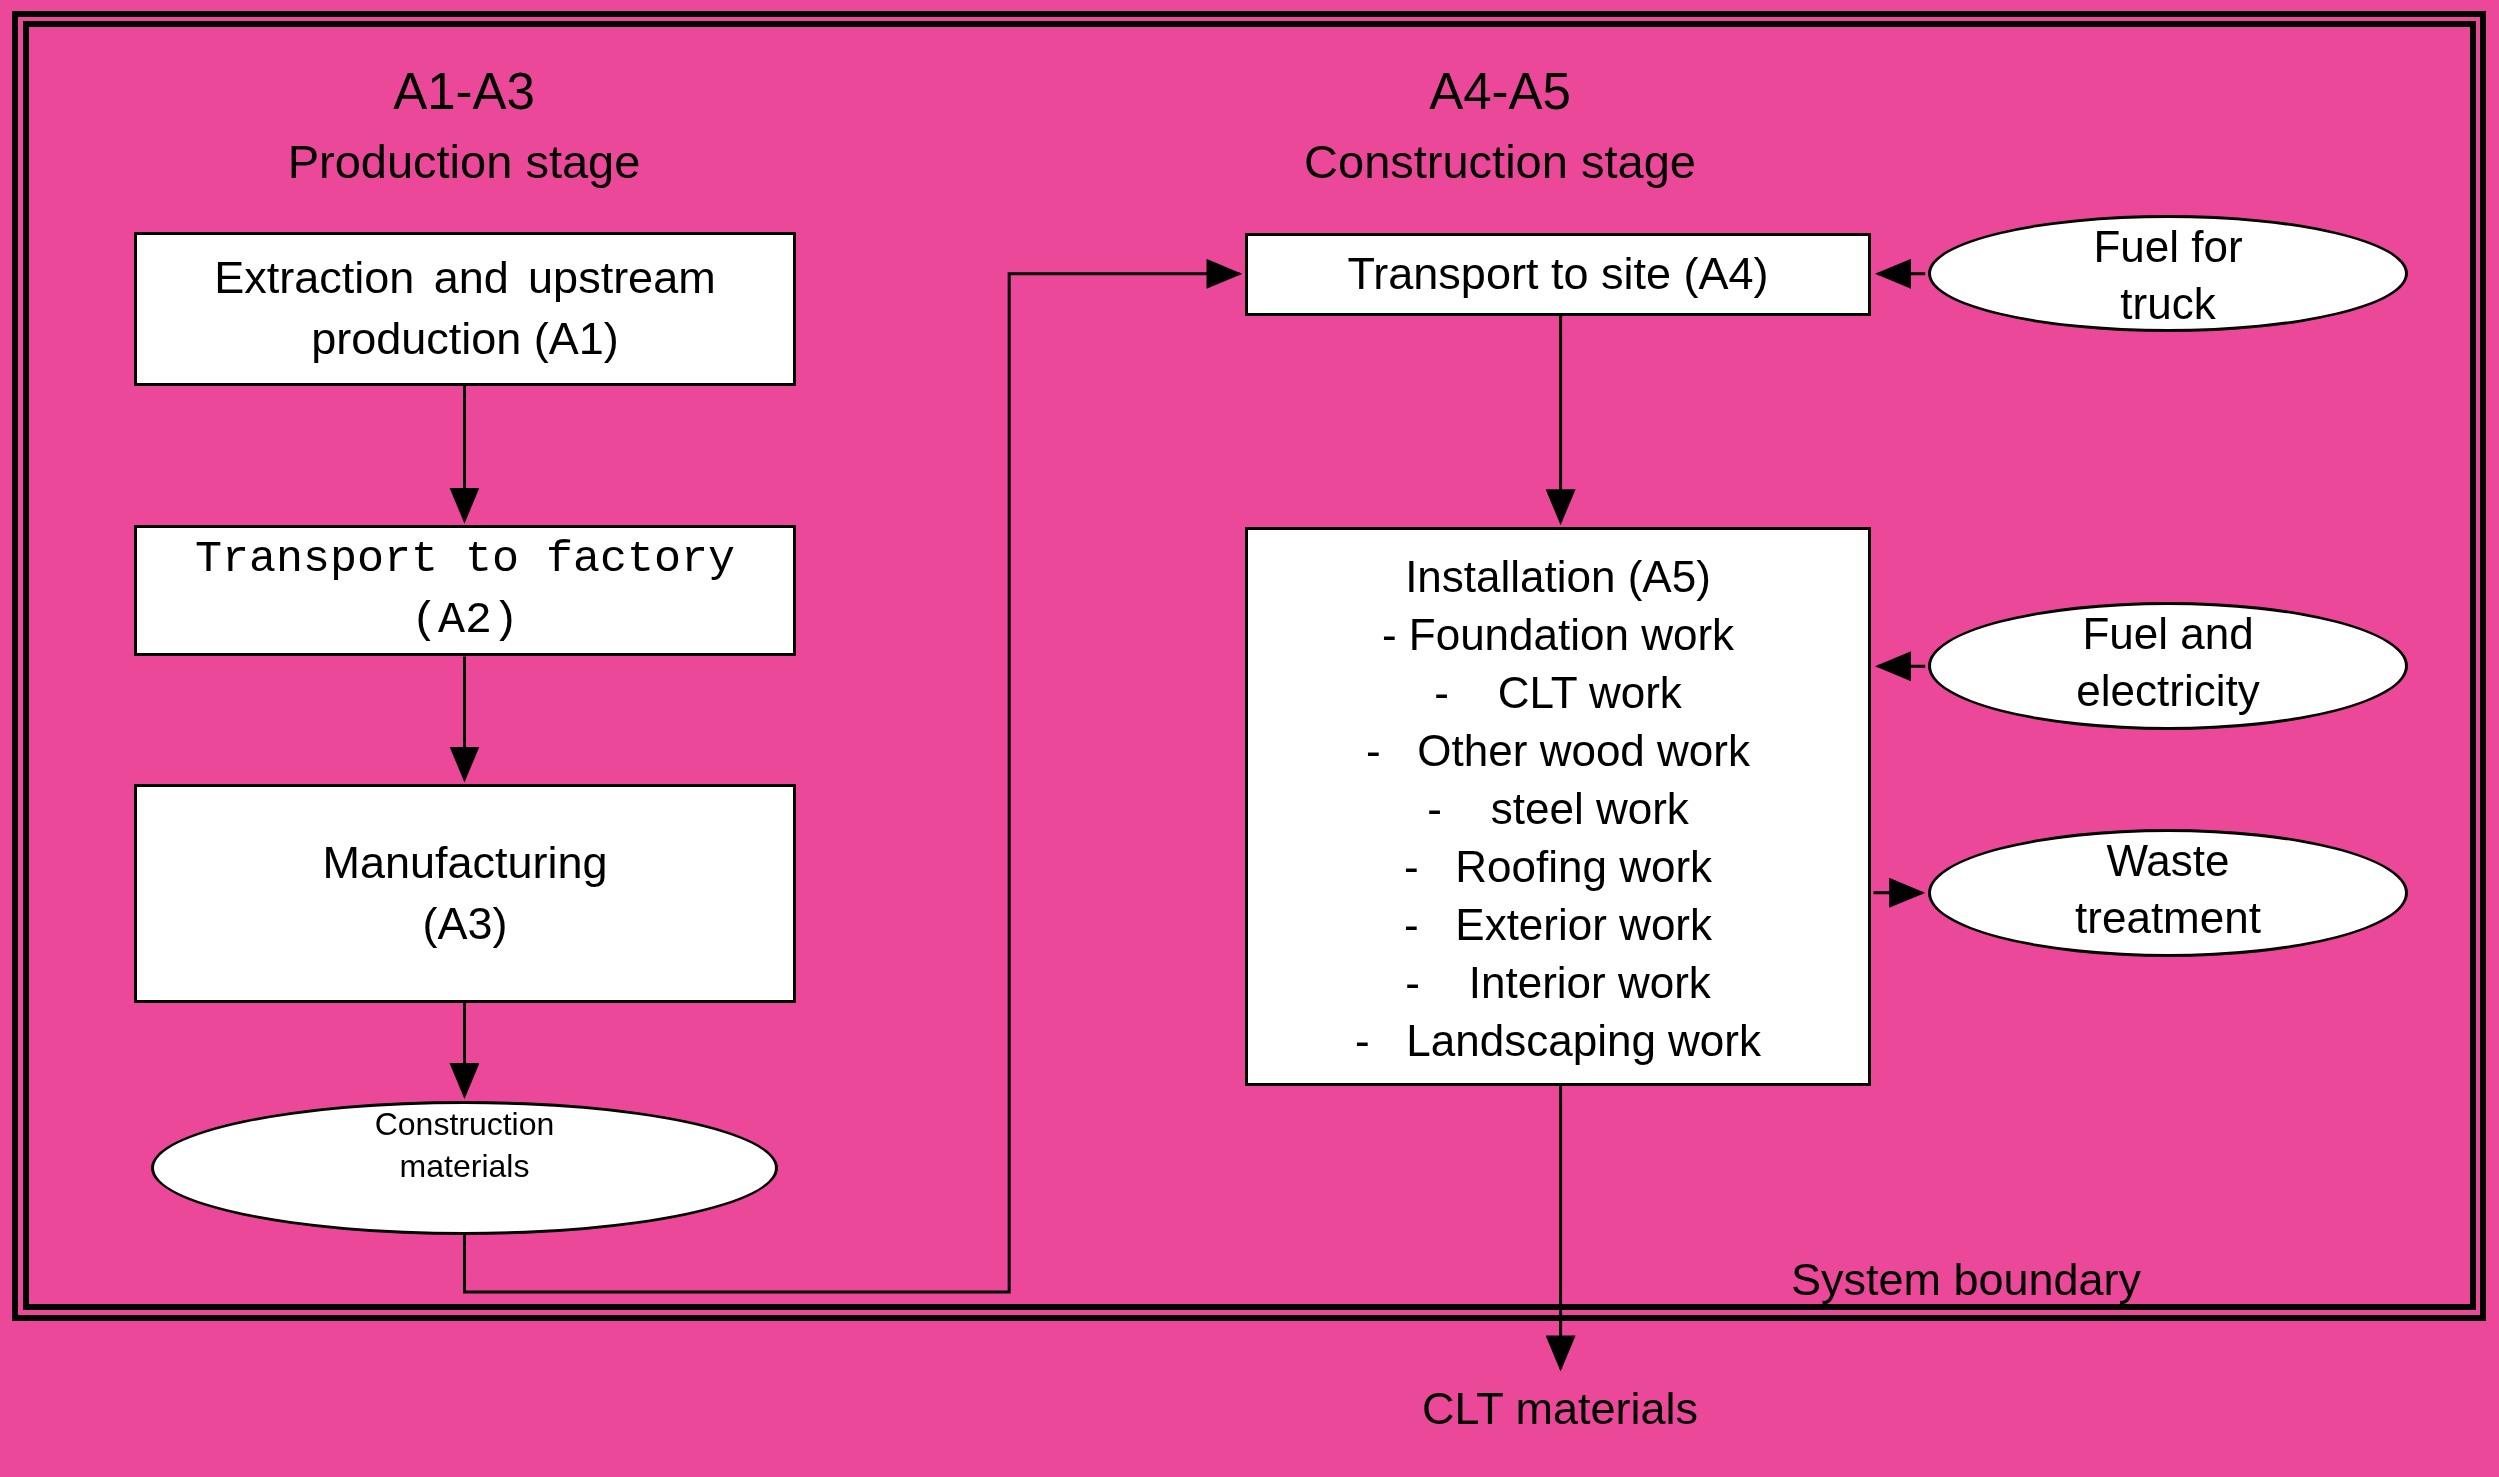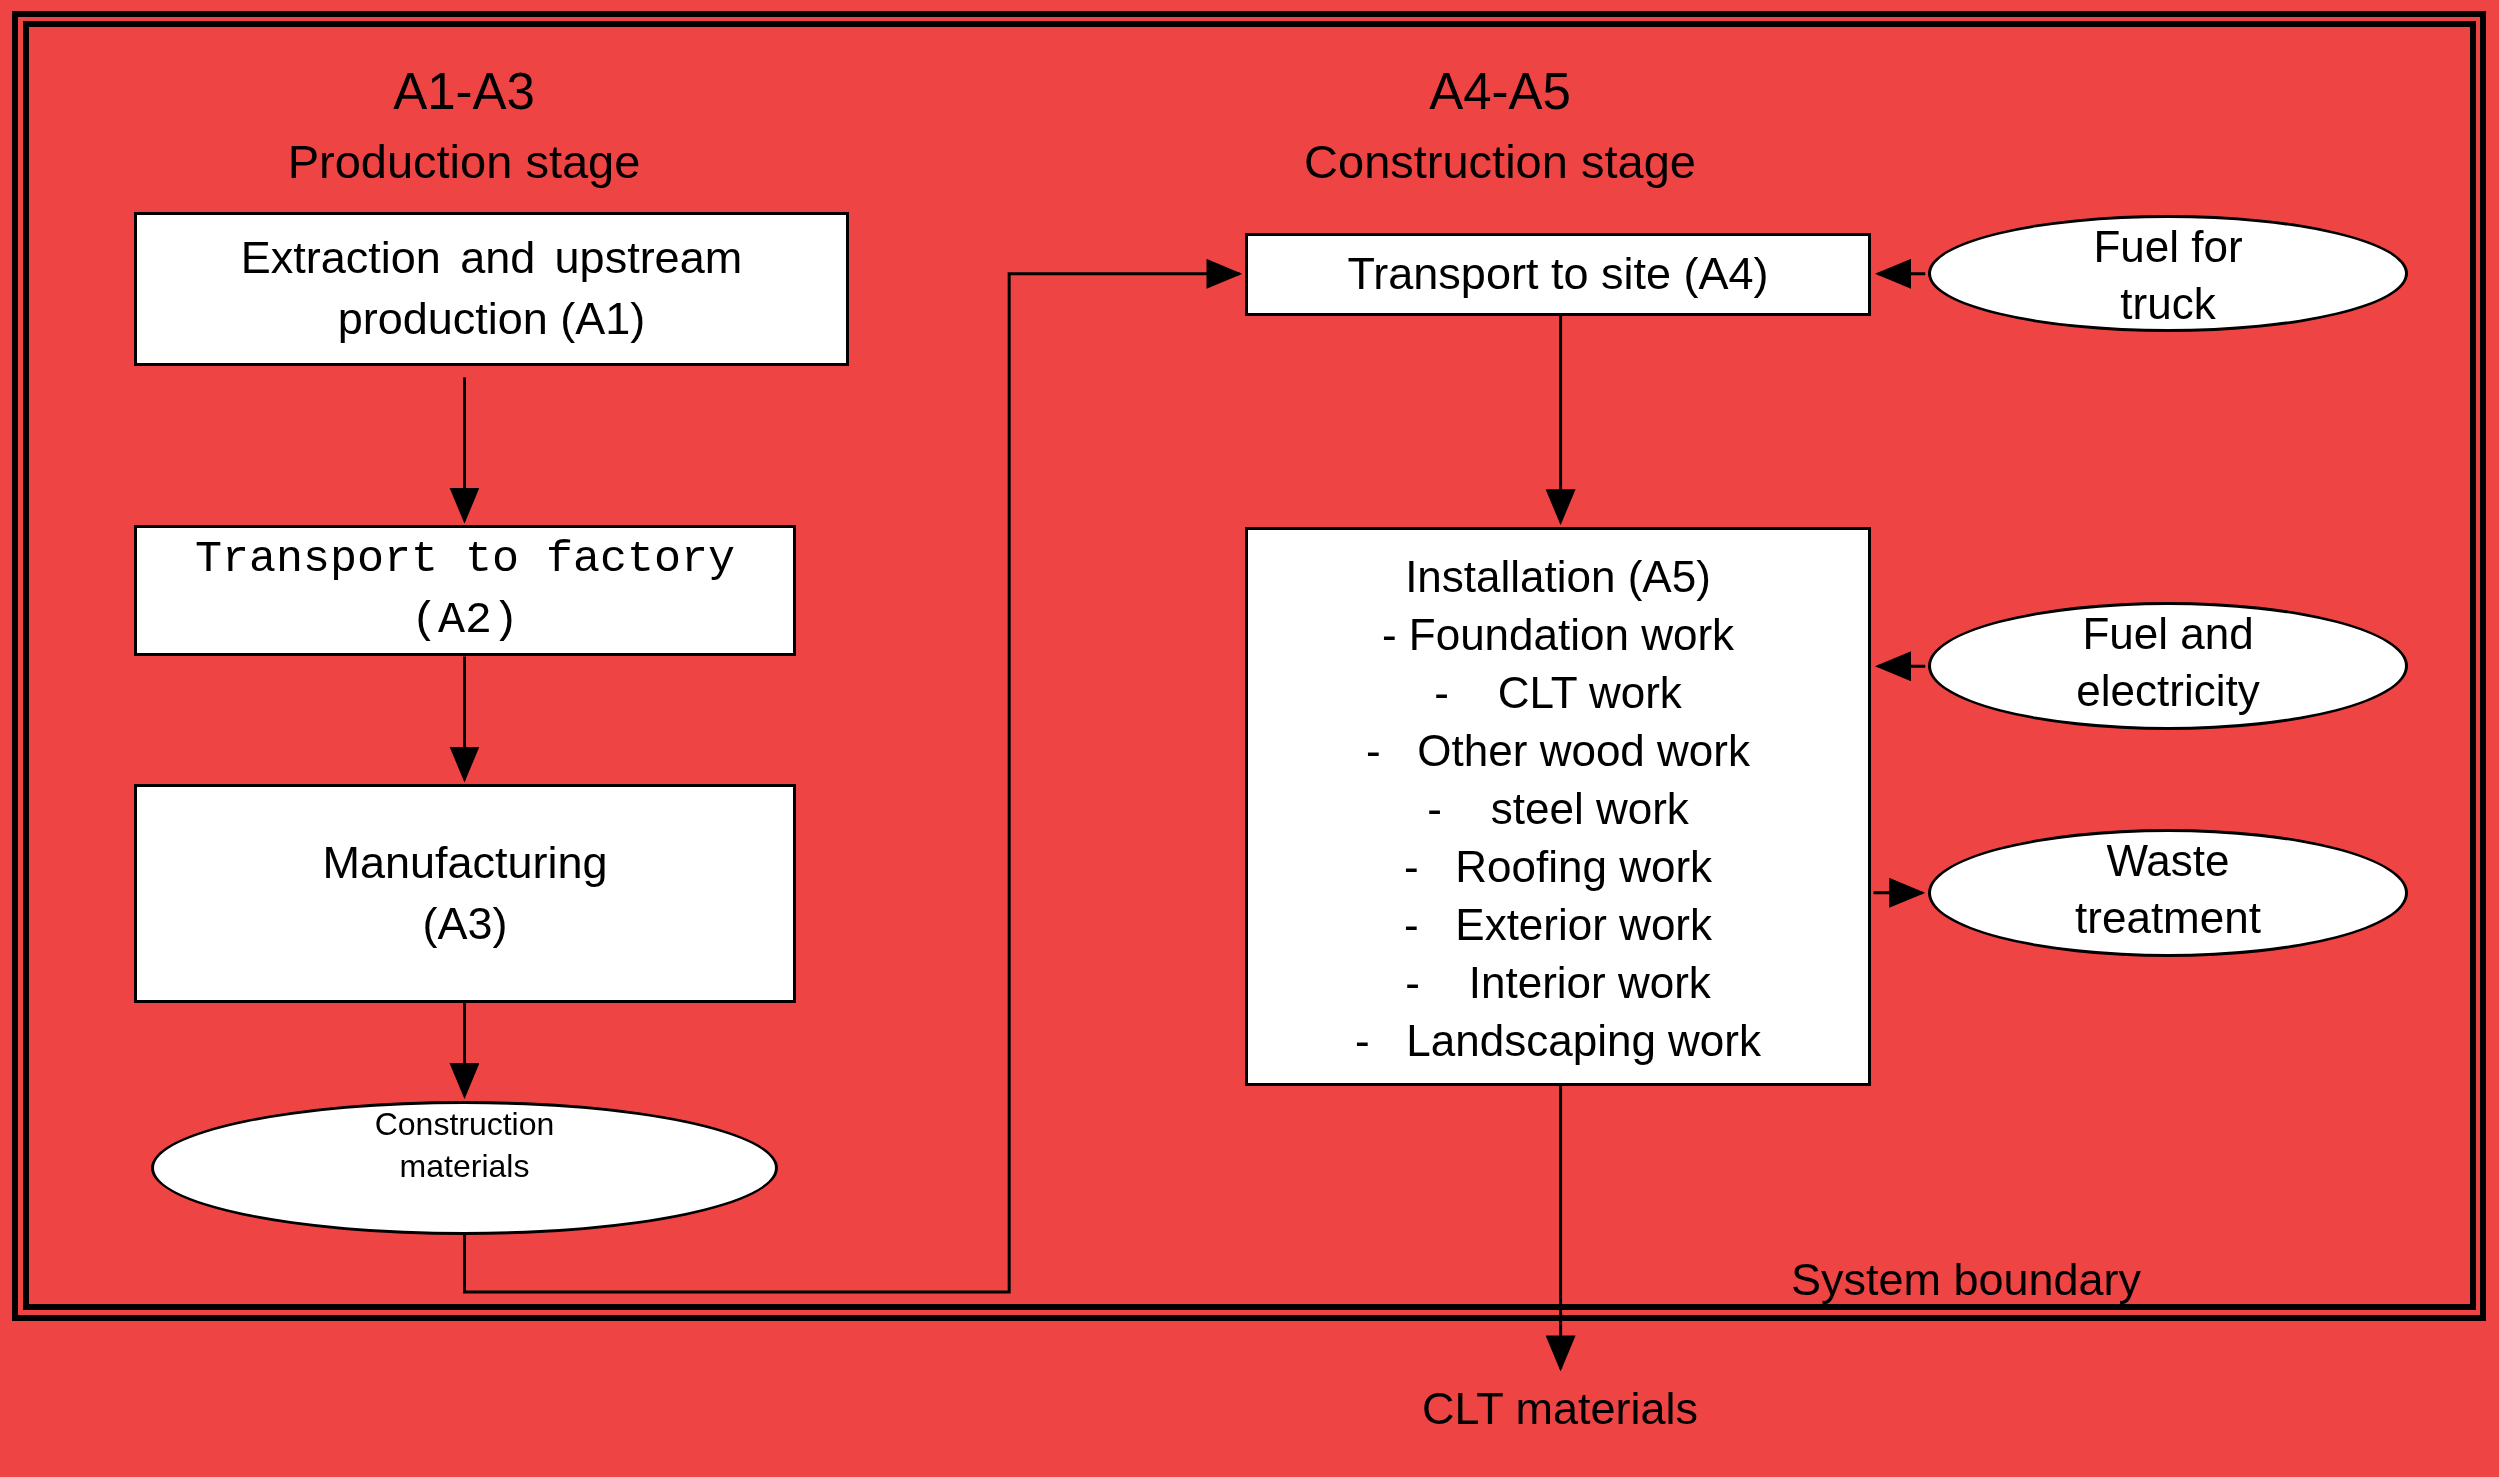--- a/index.html
+++ b/index.html
@@ -5,21 +5,21 @@
   html, body {
     margin: 0; padding: 0;
     background: #ffffff;
     font-family: "Liberation Sans", sans-serif;
     color: #000000;
   }
   #canvas {
     position: relative;
     width: 2500px;
     height: 1478px;
-    background: #ef4444;
+    background: #ec4899;
     overflow: hidden;
   }
   
   .boundary-outer {
     position: absolute;
     left: 12px; top: 10.5px;
     width: 2474px; height: 1310px;
     border: 6px solid #000;
     box-sizing: border-box;
   }
@@ -120,21 +120,21 @@
       <line x1="2566" y1="888" x2="2503" y2="888" marker-end="url(#arw)"></line>
       <line x1="2497" y1="1190" x2="2562" y2="1190" marker-end="url(#arw)"></line>
     </g>
   </svg>
 
   <div class="hdr hdr-code" style="left:464px; top:66px;">A1-A3</div>
   <div class="hdr hdr-label" style="left:464px; top:138px;">Production stage</div>
   <div class="hdr hdr-code" style="left:1500px; top:66px;">A4-A5</div>
   <div class="hdr hdr-label" style="left:1500px; top:138px;">Construction stage</div>
 
-  <div class="pbox" style="left:134px; top:212px; width:715px; height:154px;">
+  <div class="pbox" style="left:134px; top:232px; width:662px; height:154px;">
     <div class="wide-words">Extraction and upstream</div>
     <div>production (A1)</div>
   </div>
 
   <div class="pbox" style="left:134px; top:525px; width:662px; height:131px;font-family:Liberation Mono, monospace;">
     <div>Transport to factory</div>
     <div>(A2)</div>
   </div>
 
   <div class="pbox" style="left:134px; top:784px; width:662px; height:219px;text-align:right;">

